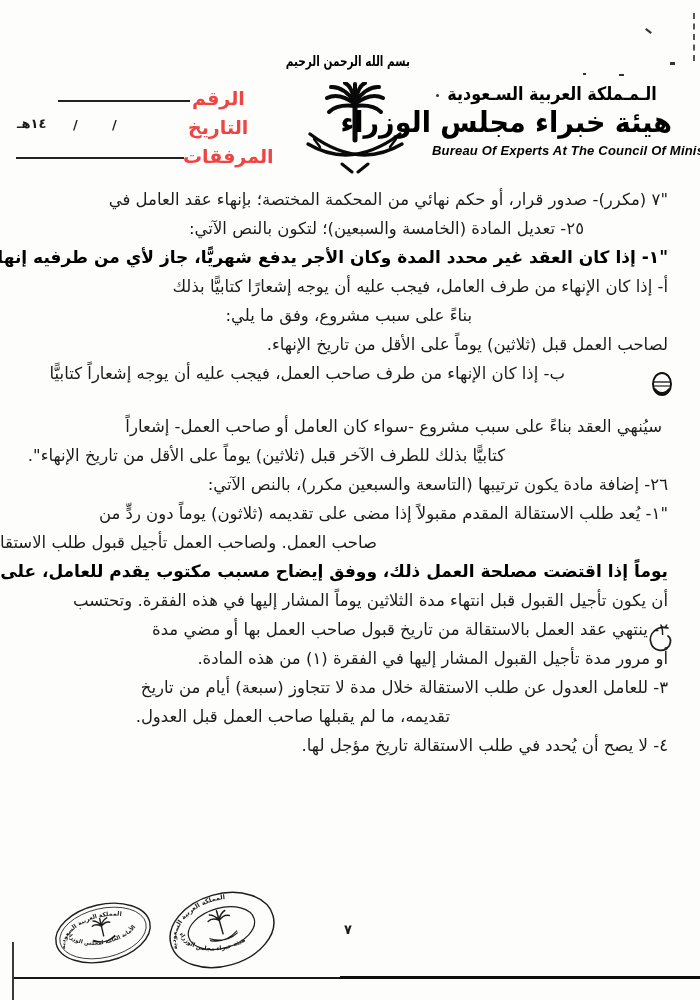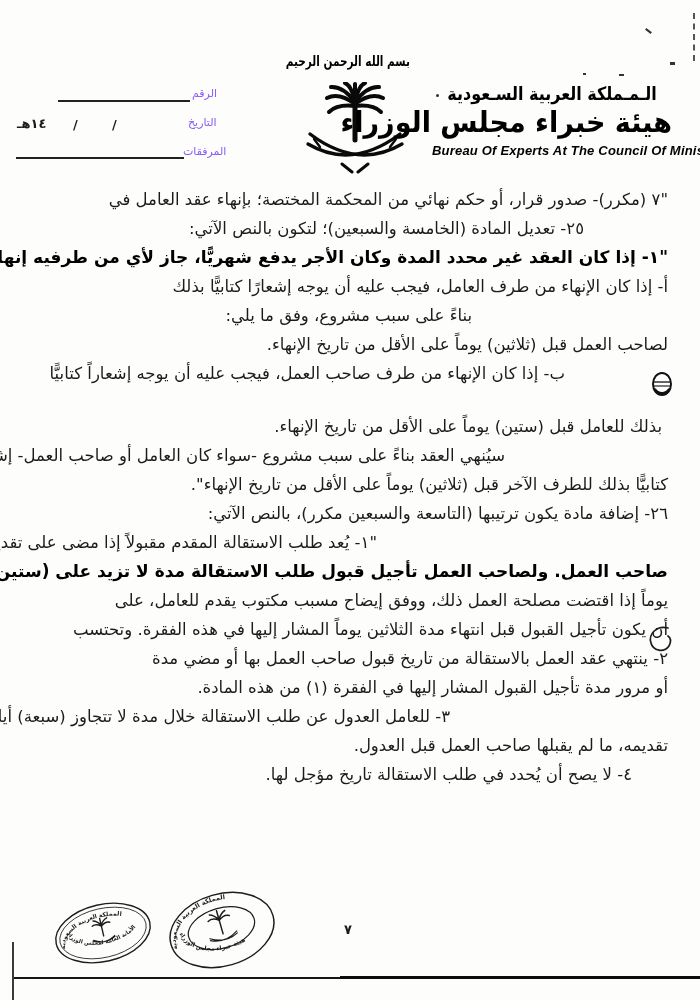--- a/index.html
+++ b/index.html
@@ -1,20 +1,20 @@
 <!DOCTYPE html>
 <html lang="ar"><head>
 <meta charset="utf-8">
 <style>
   html,body{margin:0;padding:0;background:#e8e8e8;}
   .page{position:relative;width:700px;height:1000px;background:#fdfdfc;overflow:hidden;
         font-family:"DejaVu Sans", sans-serif;color:#1a1a1a;}
 
   
-  .lbl{position:absolute;font-size:11px;font-weight:normal;direction:rtl;white-space:nowrap;color:#8b5cf6;}
+  .lbl{position:absolute;font-size:19px;font-weight:bold;direction:rtl;white-space:nowrap;color:#ef4444;}
   .lbl-num{top:87px;left:192px;}
   .lbl-date{top:116px;left:188px;}
   .lbl-att{top:145px;left:183px;}
   .hline{position:absolute;height:2px;background:#222;}
   .hline-num{top:100px;left:58px;width:132px;}
   .hline-att{top:157px;left:16px;width:168px;}
   .dval{position:absolute;font-size:13px;font-weight:bold;direction:rtl;white-space:nowrap;}
   .slash1{top:117px;left:112px;}
   .slash2{top:117px;left:73px;}
   .dyear{top:116px;left:17px;}
@@ -117,21 +117,20 @@
   </div>
 
   <div class="doc-body" id="doc-body">
       <div class="line">"٧ (مكرر)- صدور قرار، أو حكم نهائي من المحكمة المختصة؛ بإنهاء عقد العامل في</div>
       <div class="line">٢٥- تعديل المادة (الخامسة والسبعين)؛ لتكون بالنص الآتي:</div>
       <div class="line">"١- إذا كان العقد غير محدد المدة وكان الأجر يدفع شهريًّا، جاز لأي من طرفيه إنهاؤه</div>
       <div class="line">أ- إذا كان الإنهاء من طرف العامل، فيجب عليه أن يوجه إشعارًا كتابيًّا بذلك</div>
       <div class="line">بناءً على سبب مشروع، وفق ما يلي:</div>
       <div class="line">لصاحب العمل قبل (ثلاثين) يوماً على الأقل من تاريخ الإنهاء.</div>
       <div class="line">ب- إذا كان الإنهاء من طرف صاحب العمل، فيجب عليه أن يوجه إشعاراً كتابيًّا</div>
-      <div class="line">بذلك للعامل قبل (ستين) يوماً على الأقل من تاريخ الإنهاء.</div>
       <div class="line">سيُنهي العقد بناءً على سبب مشروع -سواء كان العامل أو صاحب العمل- إشعاراً</div>
       <div class="line">كتابيًّا بذلك للطرف الآخر قبل (ثلاثين) يوماً على الأقل من تاريخ الإنهاء".</div>
       <div class="line">٢٦- إضافة مادة يكون ترتيبها (التاسعة والسبعين مكرر)، بالنص الآتي:</div>
       <div class="line">"١- يُعد طلب الاستقالة المقدم مقبولاً إذا مضى على تقديمه (ثلاثون) يوماً دون ردٍّ من</div>
       <div class="line">صاحب العمل. ولصاحب العمل تأجيل قبول طلب الاستقالة مدة لا تزيد على (ستين)</div>
       <div class="line">يوماً إذا اقتضت مصلحة العمل ذلك، ووفق إيضاح مسبب مكتوب يقدم للعامل، على</div>
       <div class="line">أن يكون تأجيل القبول قبل انتهاء مدة الثلاثين يوماً المشار إليها في هذه الفقرة. وتحتسب</div>
       <div class="line">٢- ينتهي عقد العمل بالاستقالة من تاريخ قبول صاحب العمل بها أو مضي مدة</div>
       <div class="line">أو مرور مدة تأجيل القبول المشار إليها في الفقرة (١) من هذه المادة.</div>
       <div class="line">٣- للعامل العدول عن طلب الاستقالة خلال مدة لا تتجاوز (سبعة) أيام من تاريخ</div>

